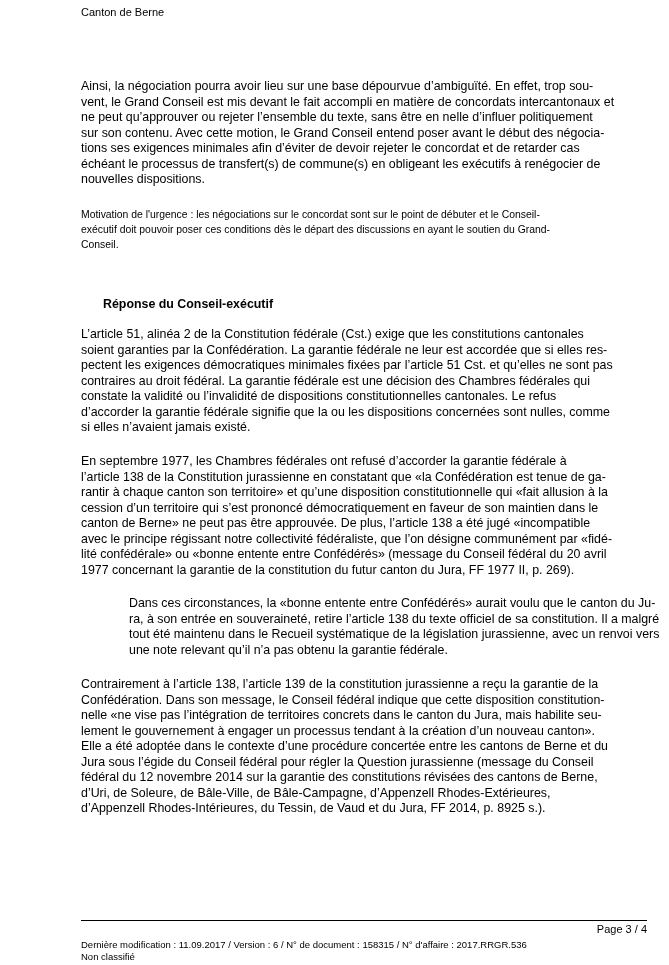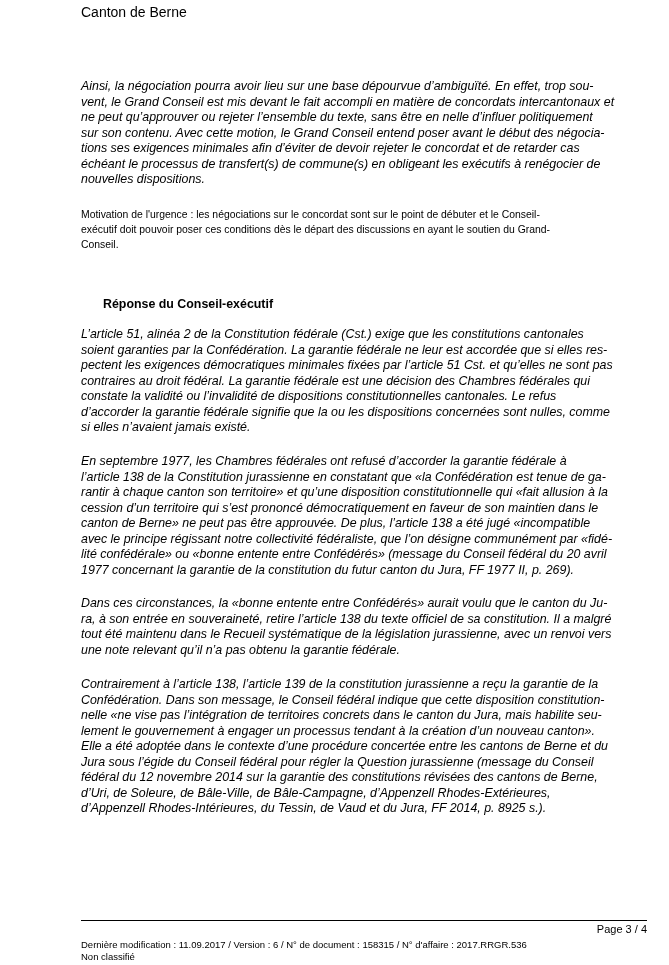--- a/index.html
+++ b/index.html
@@ -2,44 +2,43 @@
 <html><head>
   <meta charset="utf-8">
   <style>
     html, body { margin: 0; padding: 0; background: #ffffff; }
     body {
       width: 669px; height: 965px; position: relative; overflow: hidden;
       font-family: "Liberation Sans", sans-serif; color: #000000;
     }
     .header {
       position: absolute; left: 81px; top: 6px;
-      font-size: 14px; line-height: 12px;
+      font-size: 11px; line-height: 12px;
     }
     .content {
       position: absolute; left: 81px; top: 79px; width: 566px;
     }
     .p {
       font-size: 12.4px; line-height: 15.55px; margin: 0;
       white-space: nowrap;
-      font-style: italic;
     }
     .p .ln { display: block; }
     .small {
       font-size: 10.4px; line-height: 15px; margin: 0; white-space: nowrap;
     }
     .small .ln { display: block; }
     .heading {
       font-size: 12.4px; font-weight: bold; line-height: 15px; margin: 0; padding-left: 22px;
     }
     #p1 { position: absolute; top: 0; }
     #p2 { position: absolute; top: 128px; }
     #h1 { position: absolute; top: 218px; }
     #p3 { position: absolute; top: 248px; }
     #p4 { position: absolute; top: 375px; }
-    #p5 { position: absolute; top: 517px; }
+    #p5 { position: absolute; top: 517px; margin-left: 48px; }
     #p6 { position: absolute; top: 598px; }
     .footer-rule {
       position: absolute; left: 81px; top: 920px; width: 566px; height: 0;
       border-top: 1px solid #000000;
     }
     .footer-left {
       position: absolute; left: 81px; top: 923px;
       font-size: 9.5px; line-height: 12px; margin-top: 16px;
     }
     .footer-right {

